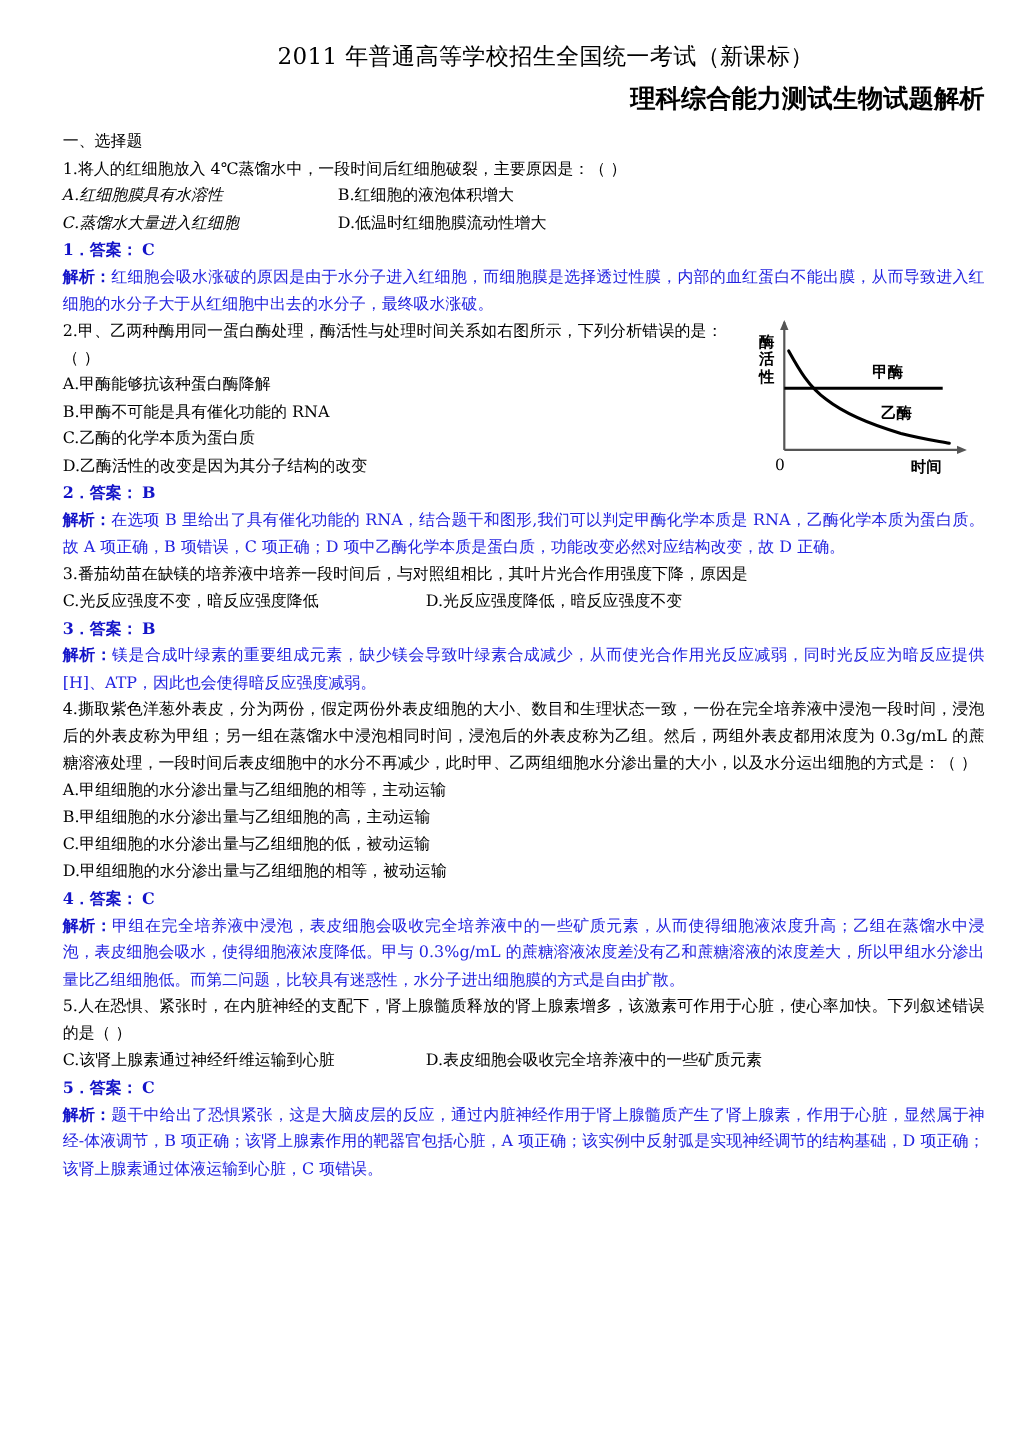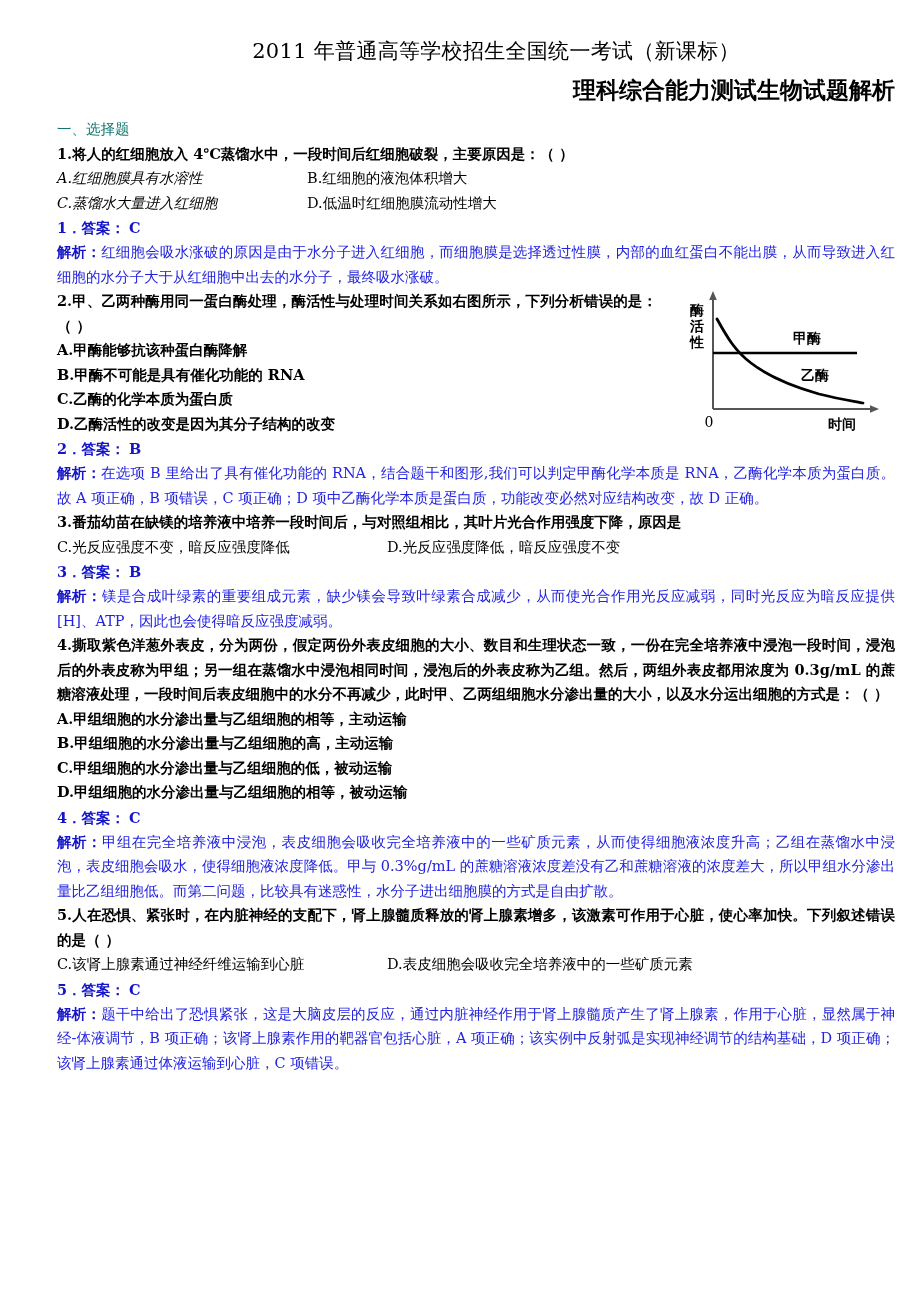--- a/index.html
+++ b/index.html
@@ -48,28 +48,27 @@
     font-family: "DejaVu Sans", "Liberation Sans", sans-serif;
     color: #000;
     margin: 0 0 9px 0;
     padding-left: 20px;
   }
 
   
   .section-head {
     font-size: 14.5px;
     line-height: 24.5px;
-    color: #0f766e;
+    color: #000000;
   }
   .qline {
     font-size: 14.5px;
     line-height: 24.5px;
     color: #000;
     text-align: justify;
-    font-weight: bold;
   }
   .opts-2col {
     display: block;
     font-size: 14.5px;
     line-height: 24.5px;
     color: #000;
   }
   .opts-2col .col {
     display: inline-block;
     vertical-align: top;

